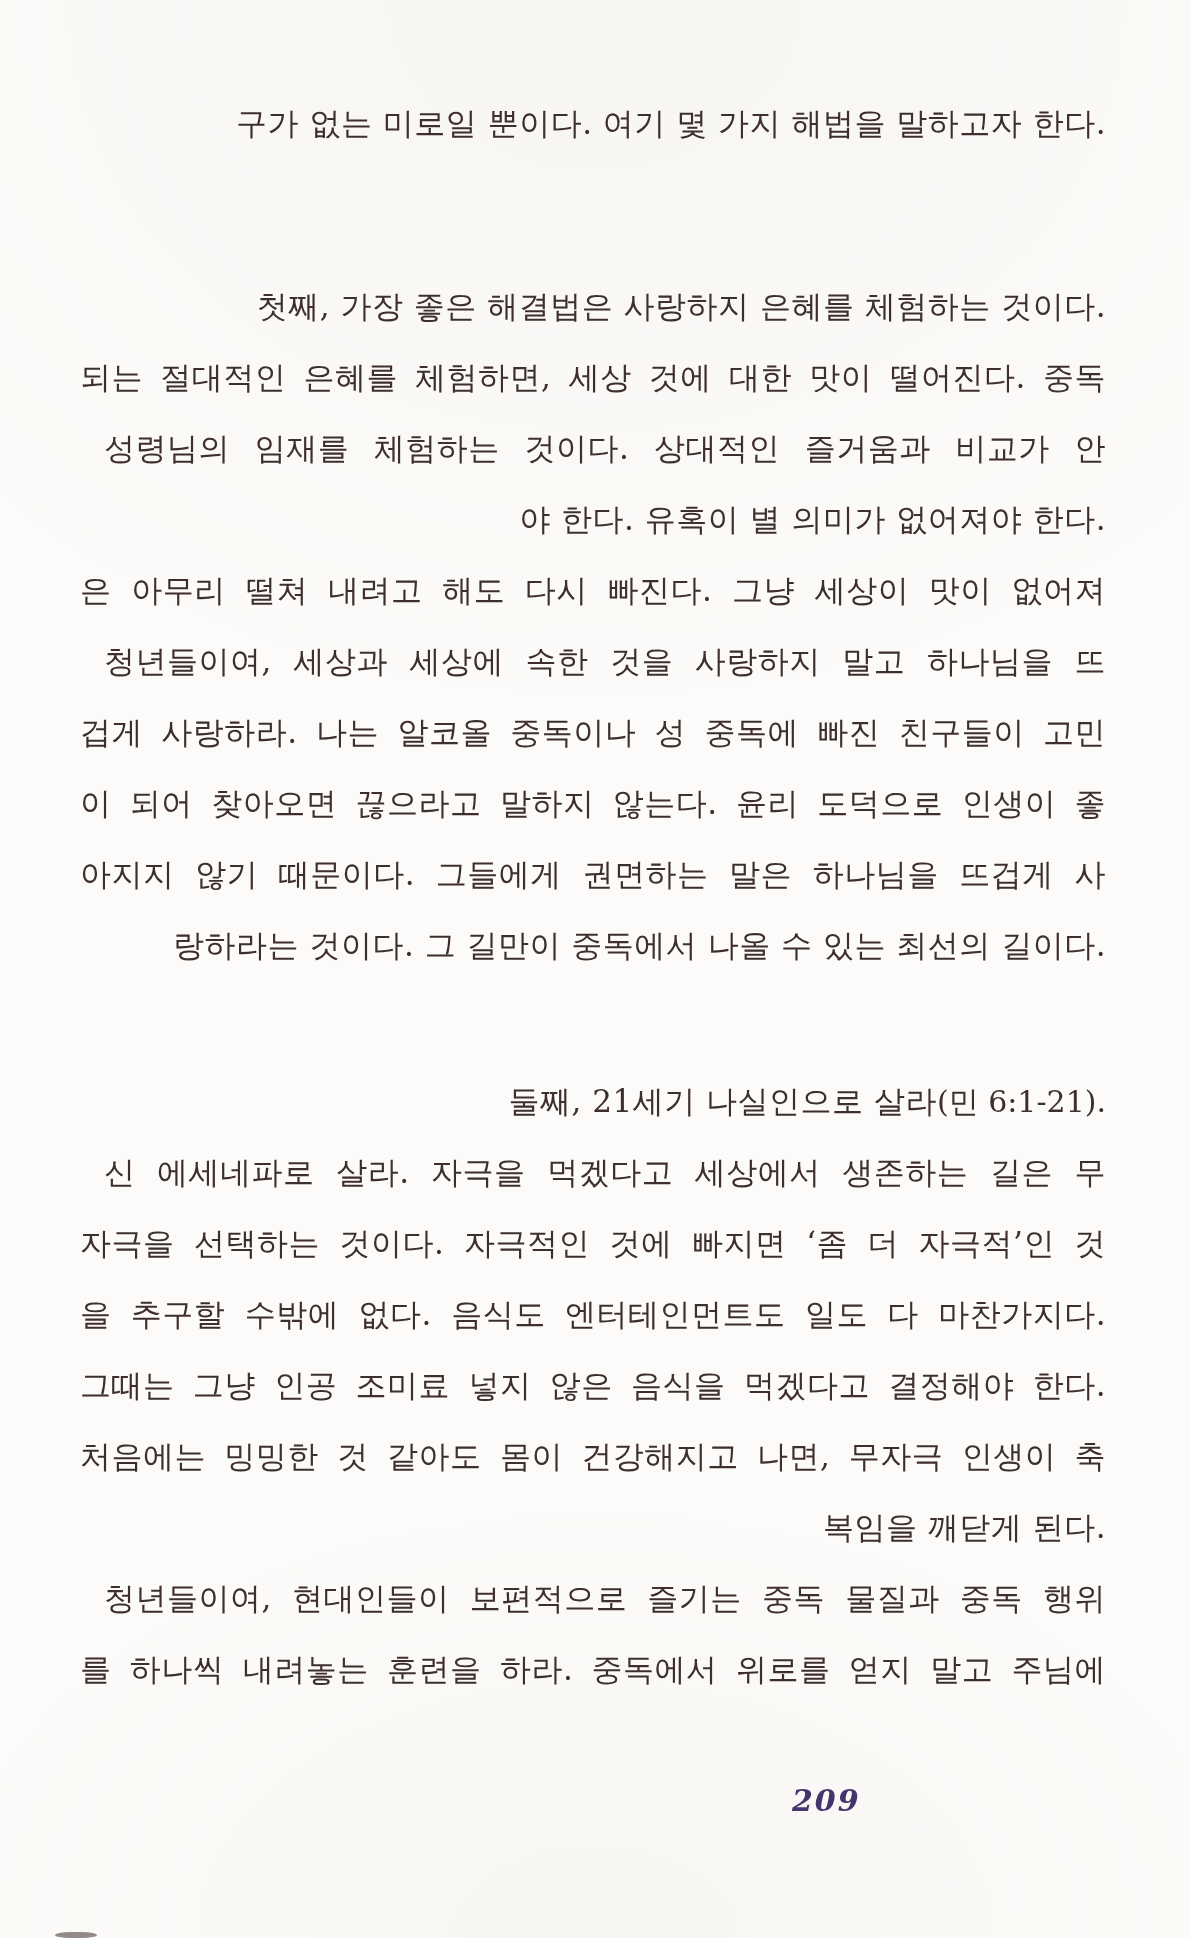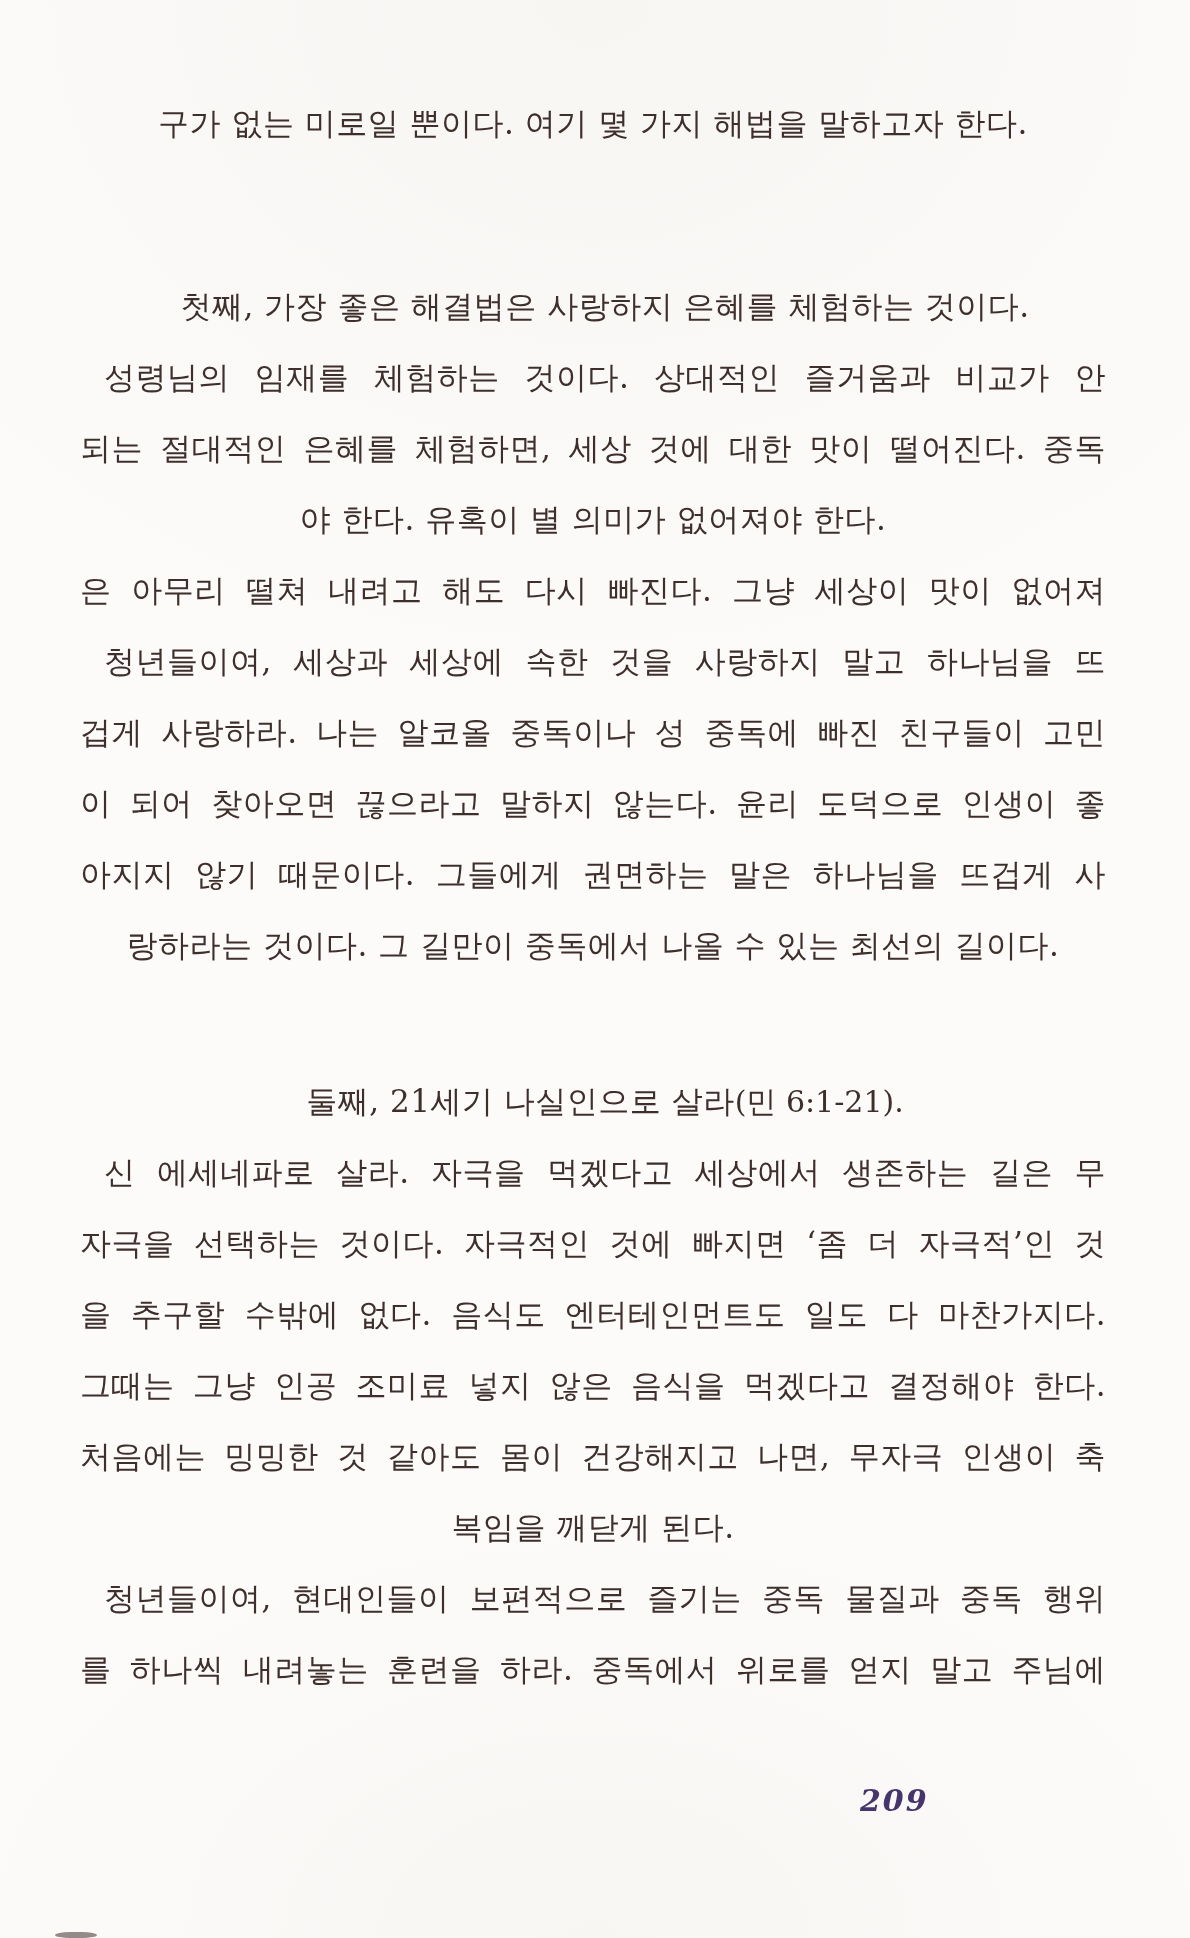--- a/index.html
+++ b/index.html
@@ -28,36 +28,36 @@
     top: 88px;
     width: 1026px;
     color: var(--text-color, #3e2f2c);
   }
   .line {
     font-size: 31px;
     line-height: 71px;
     height: 71px;
     letter-spacing: 0.5px;
     overflow: hidden;
-    text-align: center;
+    text-align: right;
   }
   .line.just {
     text-align: justify;
     text-align-last: justify;
   }
   .line.ind {
     text-indent: 24px;
   }
   .ref {
     font-size: 30px;
     letter-spacing: 0;
   }
   .page-number {
     position: absolute;
-    left: 860px;
+    left: 792px;
     top: 1783px;
     font-size: 30px;
     font-weight: 700;
     letter-spacing: 2px;
     color: var(--pagenum-color, #46346c);
     font-style: italic;
   }
   .artifact {
     position: absolute;
     left: 55px;
@@ -68,22 +68,22 @@
     border-radius: 50% / 70%;
   }
 </style>
 </head>
 <body>
 
 <div class="page">
   <div class="text-block">
       <div class="line"><span>구가 없는 미로일 뿐이다. 여기 몇 가지 해법을 말하고자 한다.</span></div>
       <div class="line ind" style="margin-top: 112px;"><span>첫째, 가장 좋은 해결법은 사랑하지 은혜를 체험하는 것이다.</span></div>
+      <div class="line just"><span>되는 절대적인 은혜를 체험하면, 세상 것에 대한 맛이 떨어진다. 중독</span></div>
       <div class="line just ind"><span>성령님의 임재를 체험하는 것이다. 상대적인 즐거움과 비교가 안</span></div>
-      <div class="line just"><span>되는 절대적인 은혜를 체험하면, 세상 것에 대한 맛이 떨어진다. 중독</span></div>
       <div class="line"><span>야 한다. 유혹이 별 의미가 없어져야 한다.</span></div>
       <div class="line just"><span>은 아무리 떨쳐 내려고 해도 다시 빠진다. 그냥 세상이 맛이 없어져</span></div>
       <div class="line just ind"><span>청년들이여, 세상과 세상에 속한 것을 사랑하지 말고 하나님을 뜨</span></div>
       <div class="line just"><span>겁게 사랑하라. 나는 알코올 중독이나 성 중독에 빠진 친구들이 고민</span></div>
       <div class="line just"><span>이 되어 찾아오면 끊으라고 말하지 않는다. 윤리 도덕으로 인생이 좋</span></div>
       <div class="line just"><span>아지지 않기 때문이다. 그들에게 권면하는 말은 하나님을 뜨겁게 사</span></div>
       <div class="line"><span>랑하라는 것이다. 그 길만이 중독에서 나올 수 있는 최선의 길이다.</span></div>
       <div class="line ind" style="margin-top: 85px;"><span>둘째, 21세기 나실인으로 살라</span><span class="ref">(민 6:1-21).</span></div>
       <div class="line just ind"><span>신 에세네파로 살라. 자극을 먹겠다고 세상에서 생존하는 길은 무</span></div>
       <div class="line just"><span>자극을 선택하는 것이다. 자극적인 것에 빠지면 ‘좀 더 자극적’인 것</span></div>

